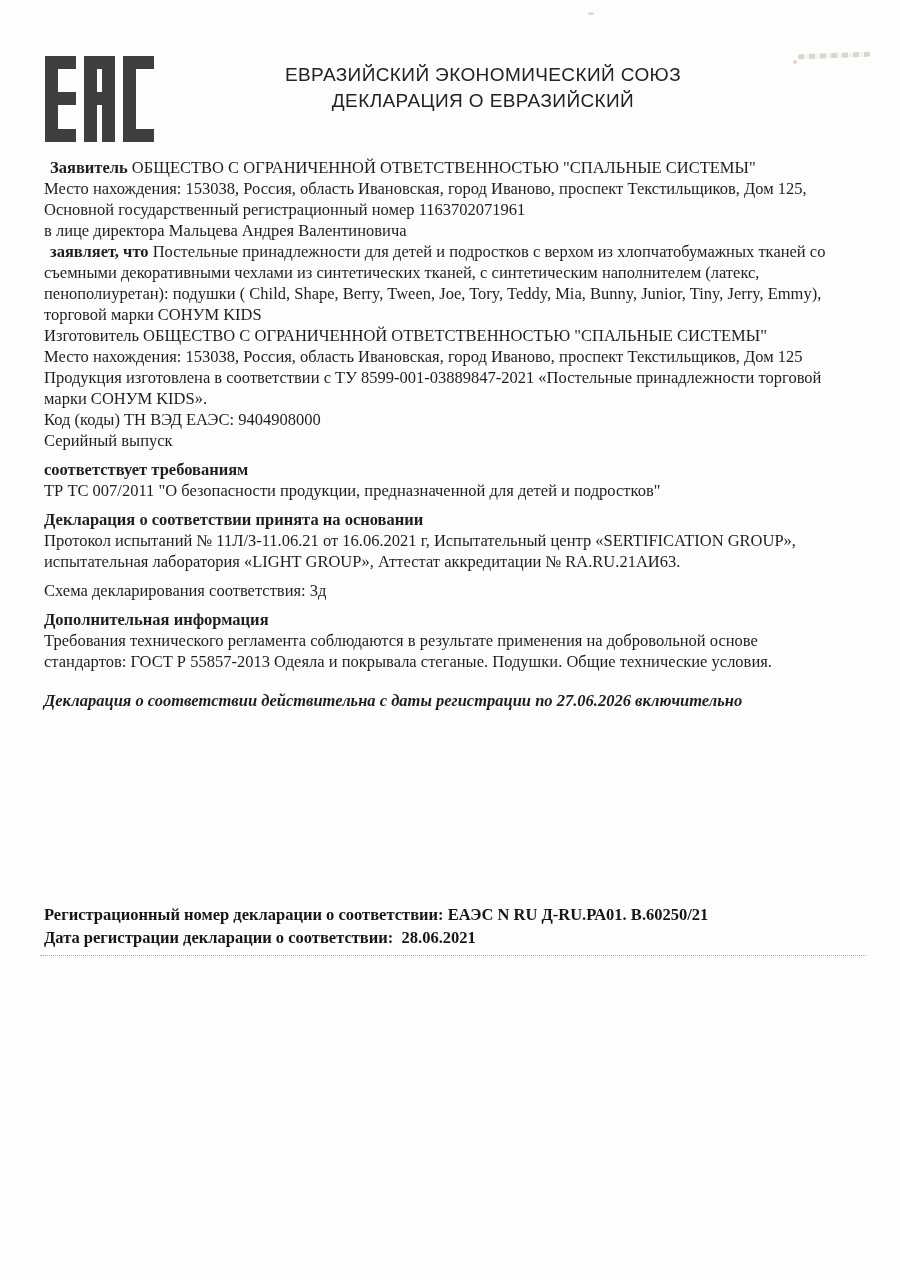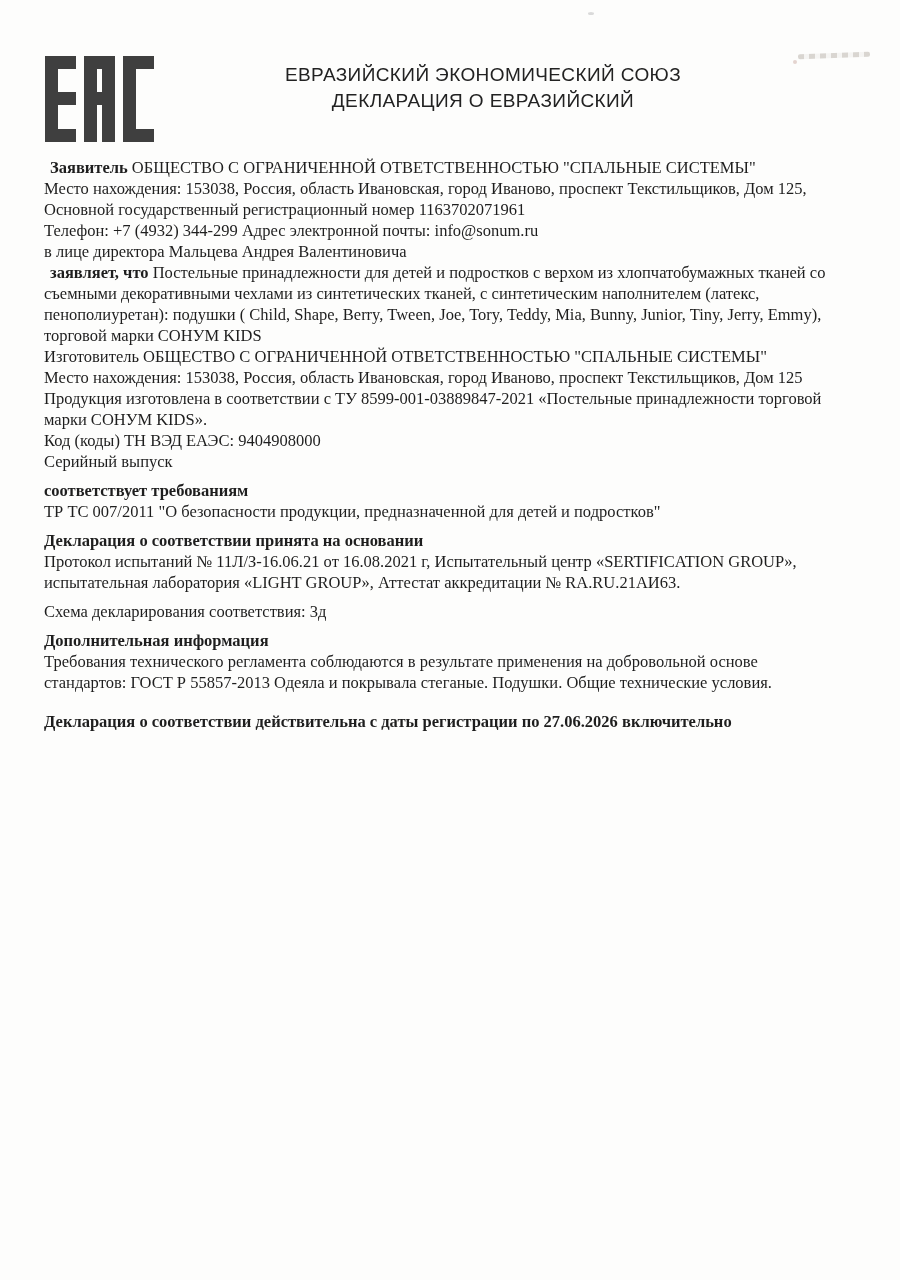--- a/index.html
+++ b/index.html
@@ -78,42 +78,41 @@
 
   <div class="header-titles">
     <div>ЕВРАЗИЙСКИЙ ЭКОНОМИЧЕСКИЙ СОЮЗ</div>
     <div>ДЕКЛАРАЦИЯ О ЕВРАЗИЙСКИЙ</div>
   </div>
 
   <div class="doc-body">
       <div class="line"><b>Заявитель</b> ОБЩЕСТВО С ОГРАНИЧЕННОЙ ОТВЕТСТВЕННОСТЬЮ "СПАЛЬНЫЕ СИСТЕМЫ"</div>
       <div class="line">Место нахождения: 153038, Россия, область Ивановская, город Иваново, проспект Текстильщиков, Дом 125,</div>
       <div class="line">Основной государственный регистрационный номер 1163702071961</div>
-      <div class="line">Телефон: +7 (4932) 344-299 Адрес электронной почты: info@sonum.ru</div>
       <div class="line">в лице директора Мальцева Андрея Валентиновича</div>
       <div class="line"><b>заявляет, что</b> Постельные принадлежности для детей и подростков с верхом из хлопчатобумажных тканей со</div>
       <div class="line">съемными декоративными чехлами из синтетических тканей, с синтетическим наполнителем (латекс,</div>
       <div class="line">пенополиуретан): подушки ( Child, Shape, Berry, Tween, Joe, Tory, Teddy, Mia, Bunny, Junior, Tiny, Jerry, Emmy),</div>
       <div class="line">торговой марки СОНУМ KIDS</div>
       <div class="line">Изготовитель ОБЩЕСТВО С ОГРАНИЧЕННОЙ ОТВЕТСТВЕННОСТЬЮ "СПАЛЬНЫЕ СИСТЕМЫ"</div>
       <div class="line">Место нахождения: 153038, Россия, область Ивановская, город Иваново, проспект Текстильщиков, Дом 125</div>
       <div class="line">Продукция изготовлена в соответствии с ТУ 8599-001-03889847-2021 «Постельные принадлежности торговой</div>
       <div class="line">марки СОНУМ KIDS».</div>
       <div class="line">Код (коды) ТН ВЭД ЕАЭС: 9404908000</div>
       <div class="line">Серийный выпуск</div>
       <div class="line bold">соответствует требованиям</div>
       <div class="line">ТР ТС 007/2011 "О безопасности продукции, предназначенной для детей и подростков"</div>
       <div class="line bold">Декларация о соответствии принята на основании</div>
-      <div class="line">Протокол испытаний № 11Л/З-16.06.21 от 16.08.2021 г, Испытательный центр «SERTIFICATION GROUP»,</div>
+      <div class="line">Протокол испытаний № 11Л/З-11.06.21 от 16.06.2021 г, Испытательный центр «SERTIFICATION GROUP»,</div>
       <div class="line">испытательная лаборатория «LIGHT GROUP», Аттестат аккредитации № RA.RU.21АИ63.</div>
       <div class="line" style="margin-top: 8px;">Схема декларирования соответствия: 3д</div>
       <div class="line bold">Дополнительная информация</div>
       <div class="line">Требования технического регламента соблюдаются в результате применения на добровольной основе</div>
       <div class="line">стандартов: ГОСТ Р 55857-2013 Одеяла и покрывала стеганые. Подушки. Общие технические условия.</div>
-      <div class="line bold" style="margin-top: 18px;">Декларация о соответствии действительна с даты регистрации по 27.06.2026 включительно</div>
+      <div class="line bold" style="margin-top: 18px; font-style: italic;">Декларация о соответствии действительна с даты регистрации по 27.06.2026 включительно</div>
     </div>
 
   <div class="sig-area">
 
     
     
 
     
     
     
@@ -121,18 +120,23 @@
     
 
     
     
     
 
     
     
   </div>
 
+  <div class="reg-block">
+    <div class="reg-line">Регистрационный номер декларации о соответствии: ЕАЭС N RU Д-RU.РА01. В.60250/21</div>
+    <div class="reg-line">Дата регистрации декларации о соответствии:  28.06.2021</div>
+    <div class="dotted-rule"></div>
+  </div>
 
   <div class="smudge-top-right"></div>
   <div class="speck-1"></div>
   <div class="speck-2"></div>
 
 </div>
 
 </body></html>

